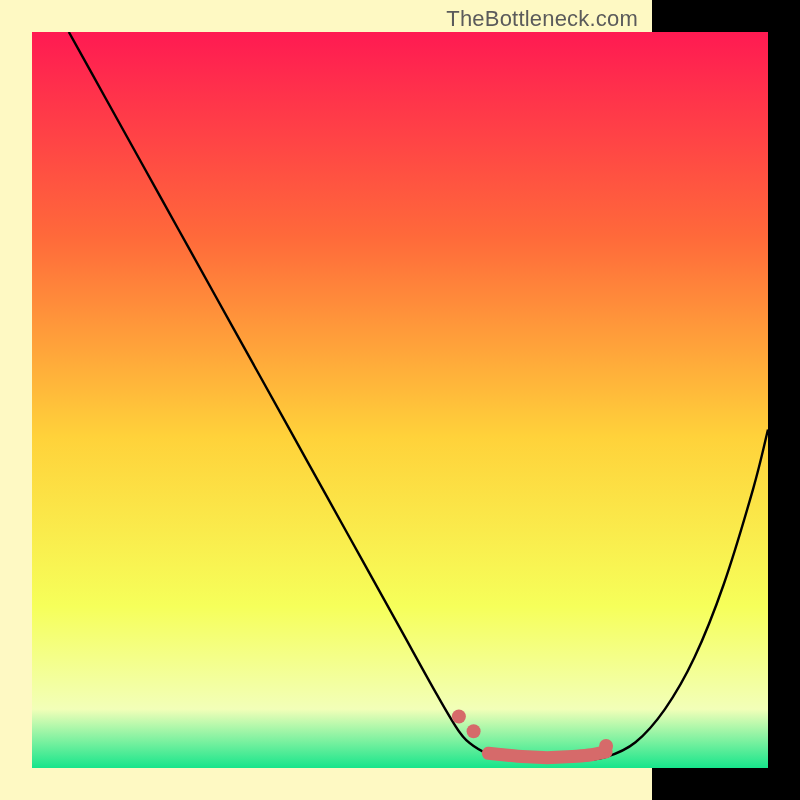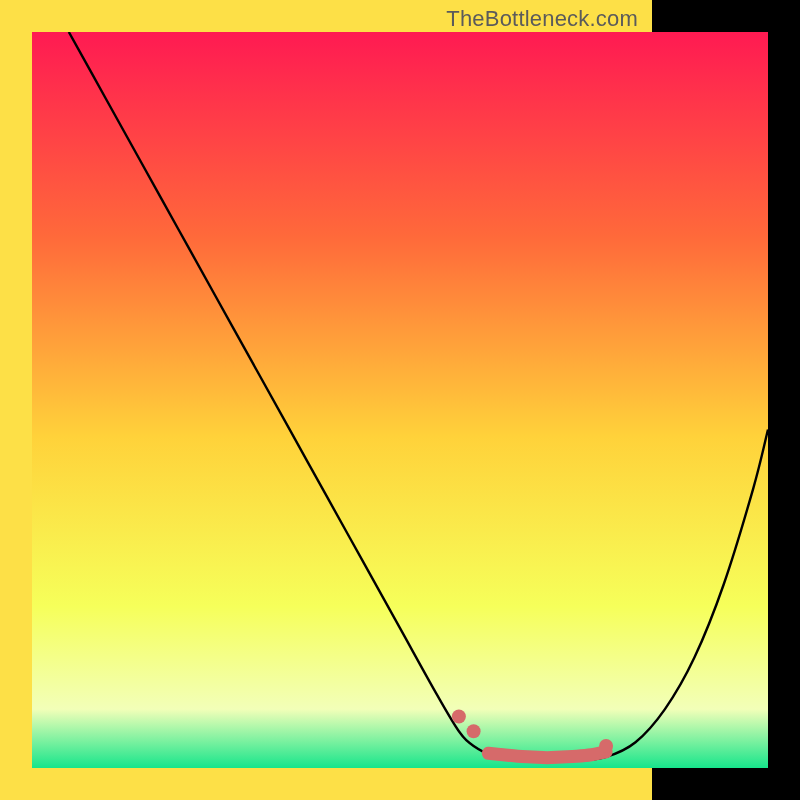--- a/index.html
+++ b/index.html
@@ -11,21 +11,21 @@
     overflow: hidden;
     position: relative;
     font-family: Arial, Helvetica, sans-serif;
   }
   .frame {
     position: absolute;
     top: 0;
     left: 0;
     width: 652px;
     height: 800px;
-    background: #fde047;
+    background: #fef9c3;
   }
   .plot-area {
     position: absolute;
     top: 32px;
     left: 32px;
     width: 736px;
     height: 736px;
   }
   .watermark {
     position: absolute;

